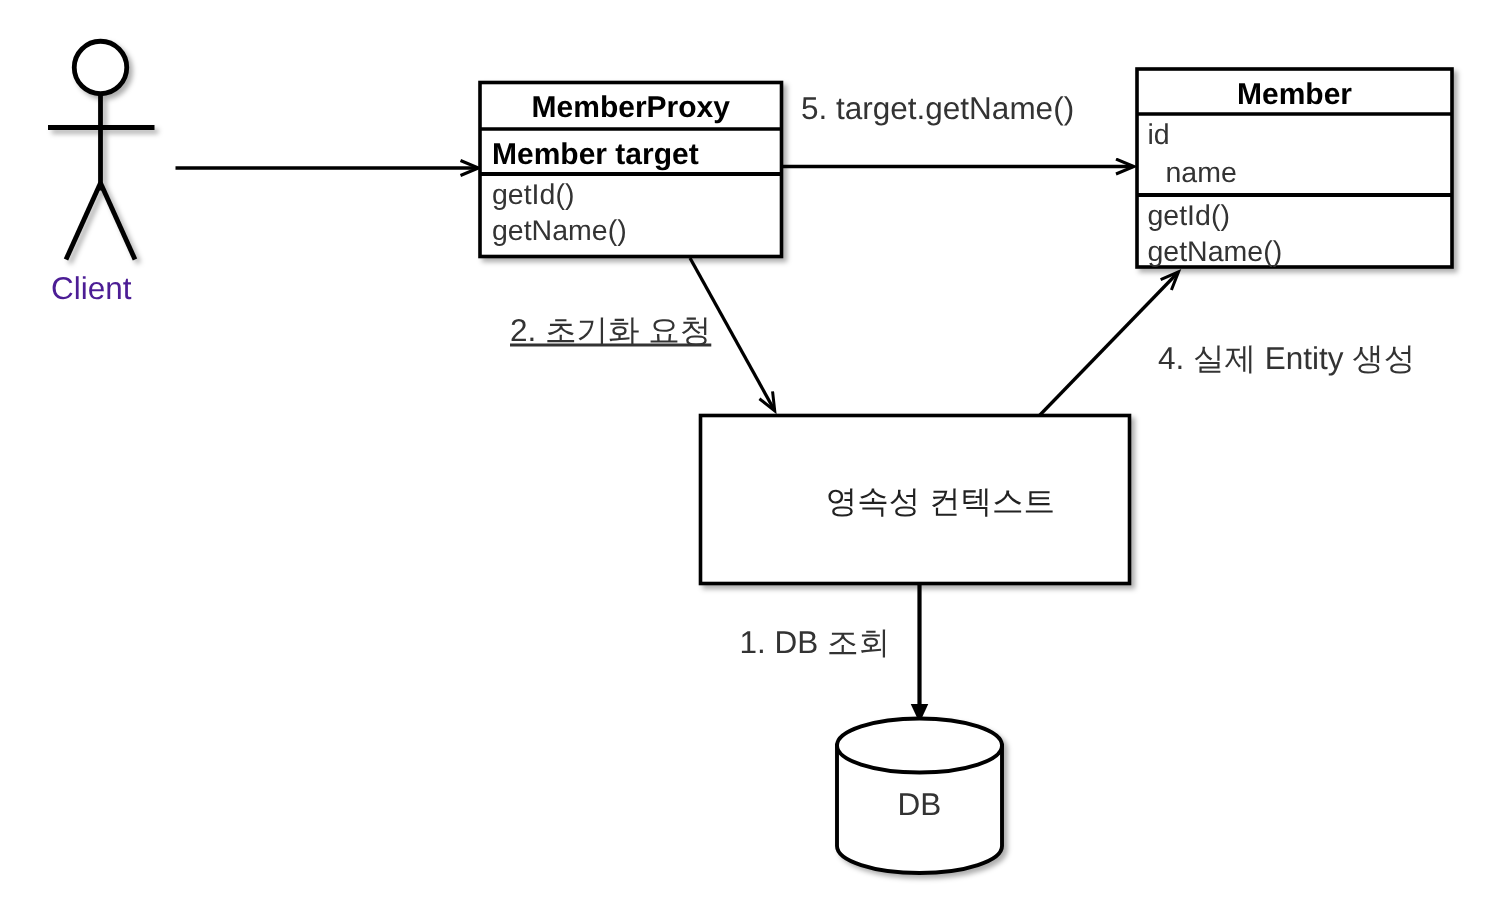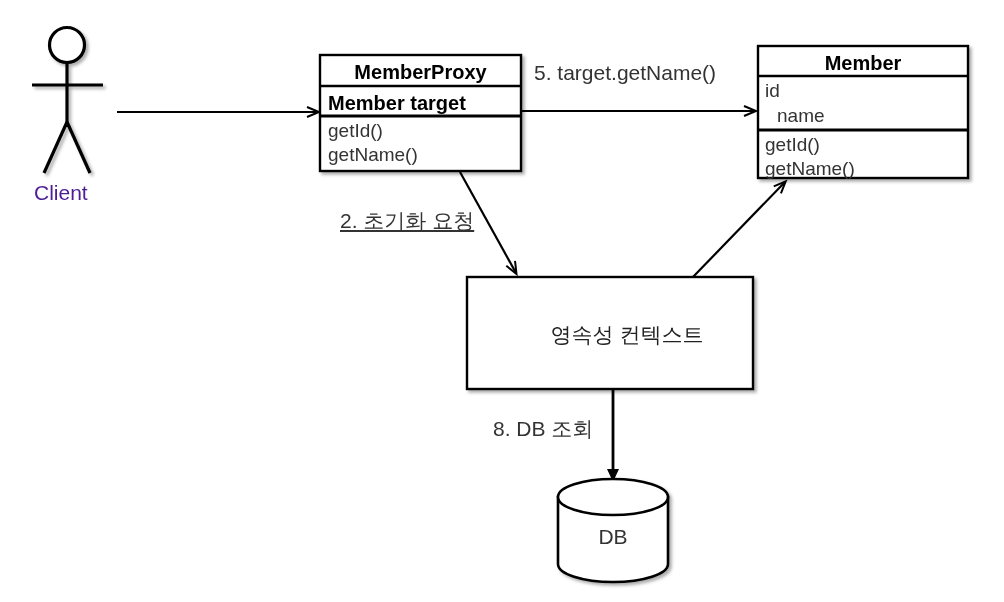--- a/index.html
+++ b/index.html
@@ -124,22 +124,23 @@
     </g>
   </svg>
 
   <div class="txt actor-label" style="left:34px; top:182px;">Client</div>
 
 
   <div class="txt lbl-step" style="left:534px; top:62px;">5. target.getName()</div>
 
   <div class="txt lbl-step" style="left:340px; top:210px;text-decoration:underline;">2. 초기화 요청</div>
 
+  <div class="txt lbl-step" style="left:772px; top:229px;">4. 실제 Entity 생성</div>
 
-  <div class="txt lbl-step" style="left:493px; top:418px;">8. DB 조회</div>
+  <div class="txt lbl-step" style="left:493px; top:418px;">1. DB 조회</div>
 
   <div class="txt cls-attr-bold" style="left:328px; top:93px;">Member target</div>
   <div class="txt cls-title" style="left:320px; top:62px; width:201px;">MemberProxy</div>
   <div class="txt cls-item" style="left:328px; top:121px;">getId()</div>
   <div class="txt cls-item" style="left:328px; top:145px;">getName()</div>
 
   <div class="txt cls-title" style="left:758px; top:53px; width:210px;">Member</div>
   <div class="txt cls-item" style="left:765px; top:81px;">id</div>
   <div class="txt cls-item" style="left:765px; top:106px;margin-left:12px;">name</div>
   <div class="txt cls-item" style="left:765px; top:135px;">getId()</div>

